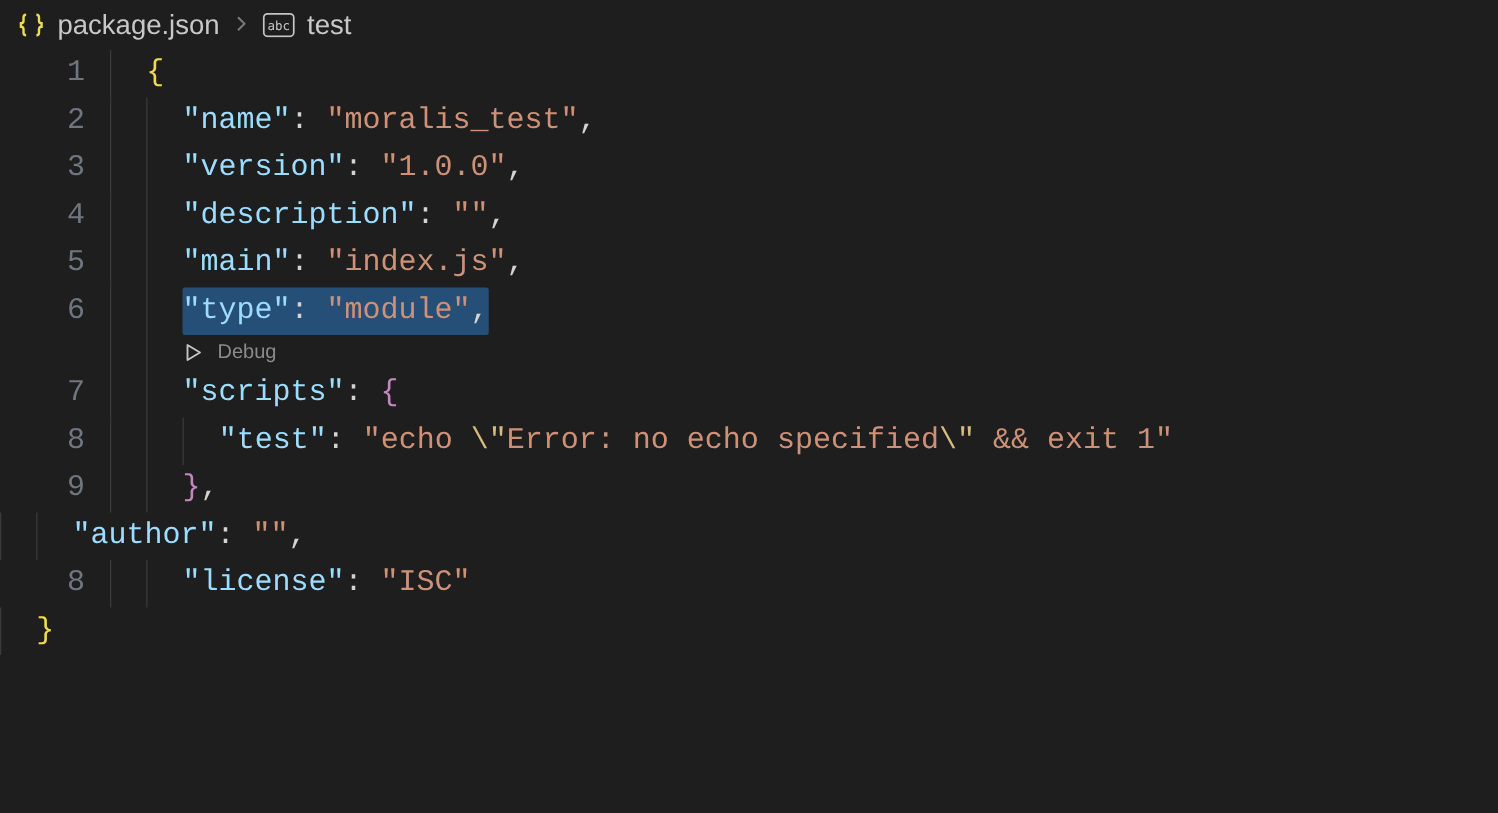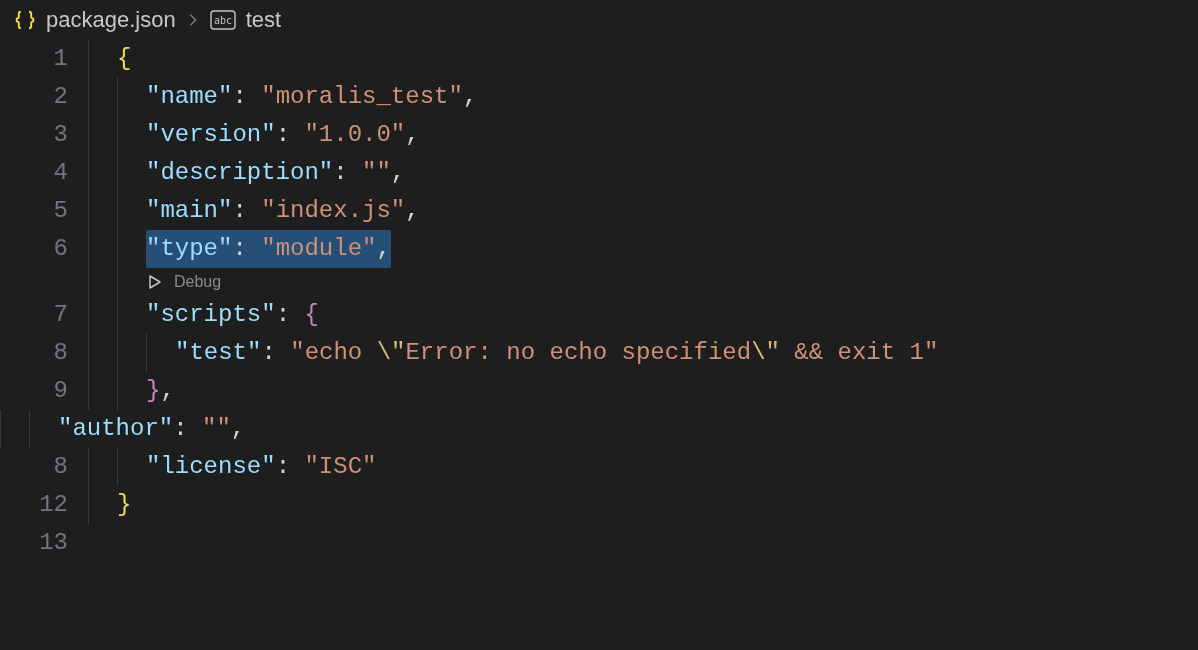--- a/index.html
+++ b/index.html
@@ -204,22 +204,17 @@
   <div class="line">
     <div class="code"><span class="indent-guide-col"></span><span class="indent-guide-col"></span><span class="c-key">"author"</span><span class="c-punc">: </span><span class="c-str">""</span><span class="c-punc">,</span></div>
   </div>
 
   <div class="line">
     <div class="gutter">8</div>
     <div class="code"><span class="indent-guide-col"></span><span class="indent-guide-col"></span><span class="c-key">"license"</span><span class="c-punc">: </span><span class="c-str">"ISC"</span></div>
   </div>
 
   <div class="line">
-    <div class="gutter">12</div>
     <div class="code"><span class="indent-guide-col"></span><span class="c-brace">}</span></div>
   </div>
 
-  <div class="line">
-    <div class="gutter">13</div>
-    <div class="code"></div>
-  </div>
 
 </div>
 
 </body></html>

